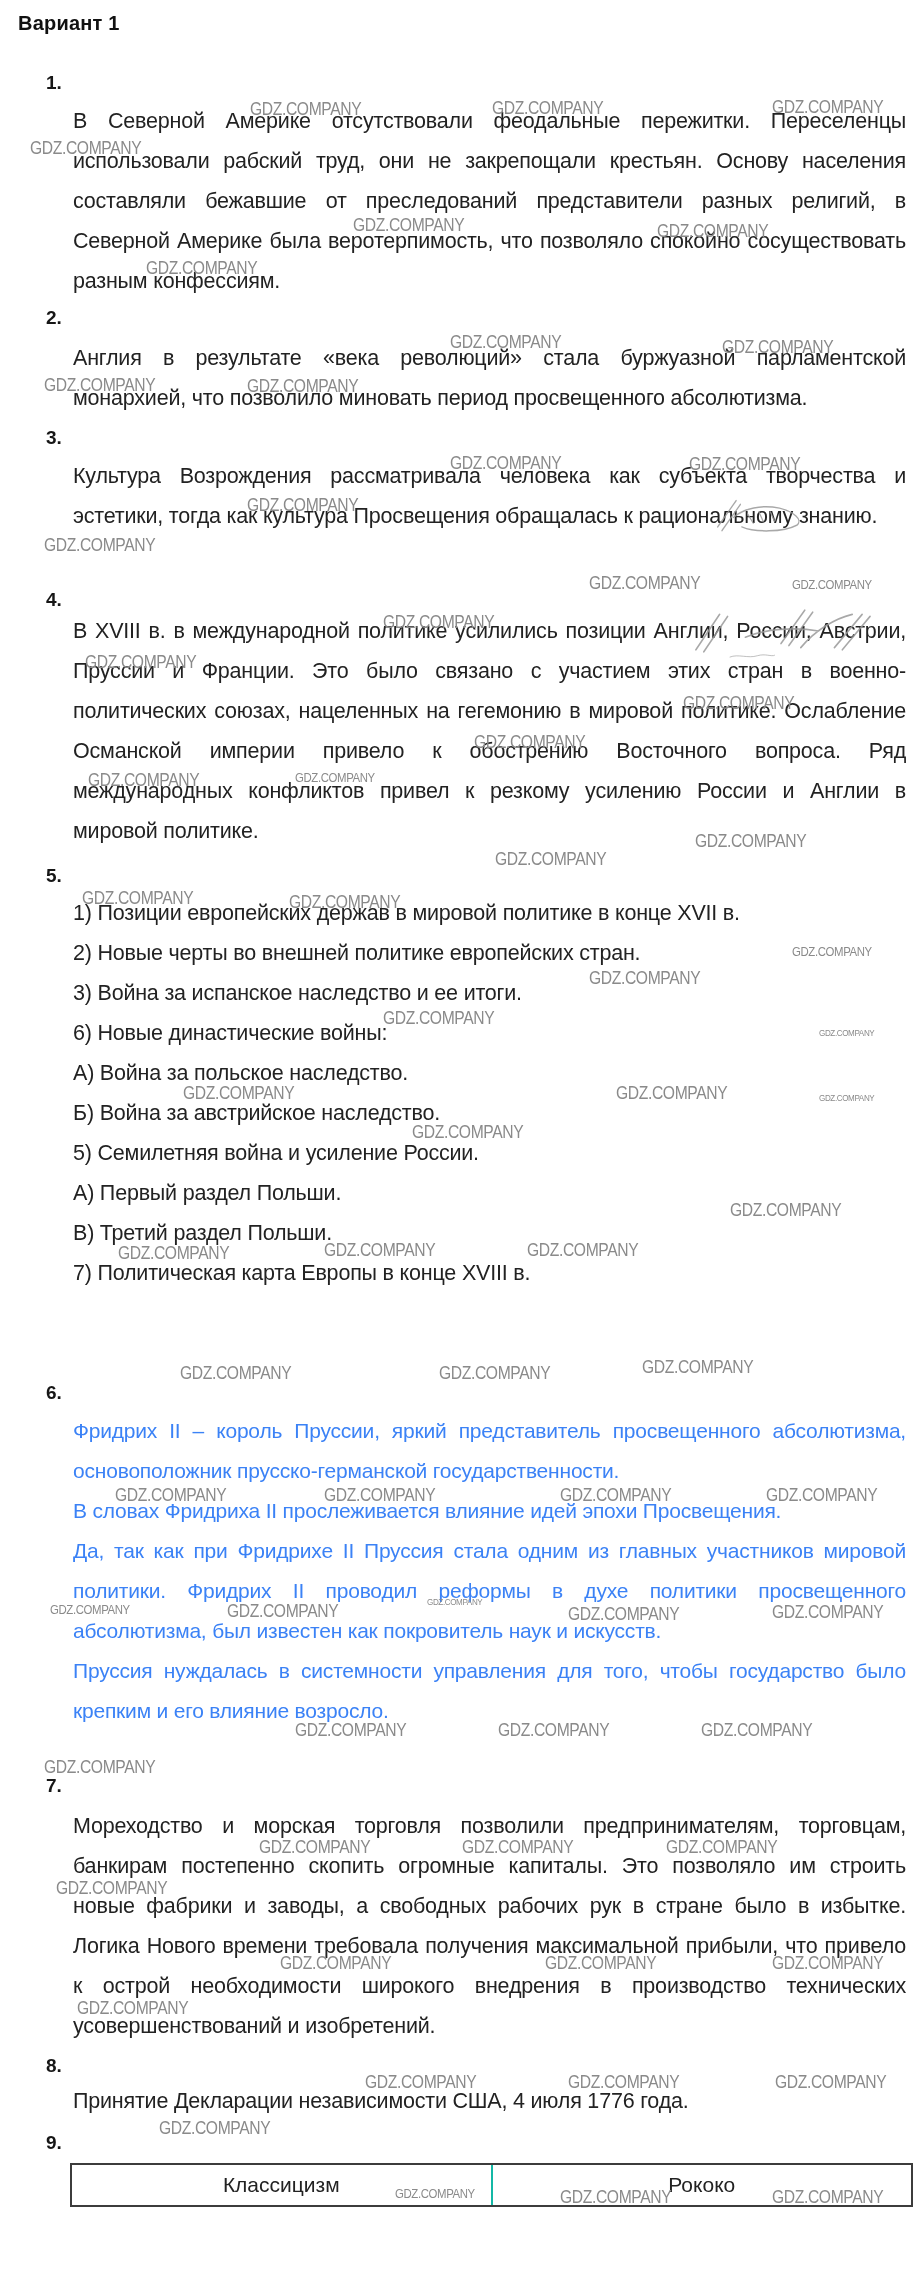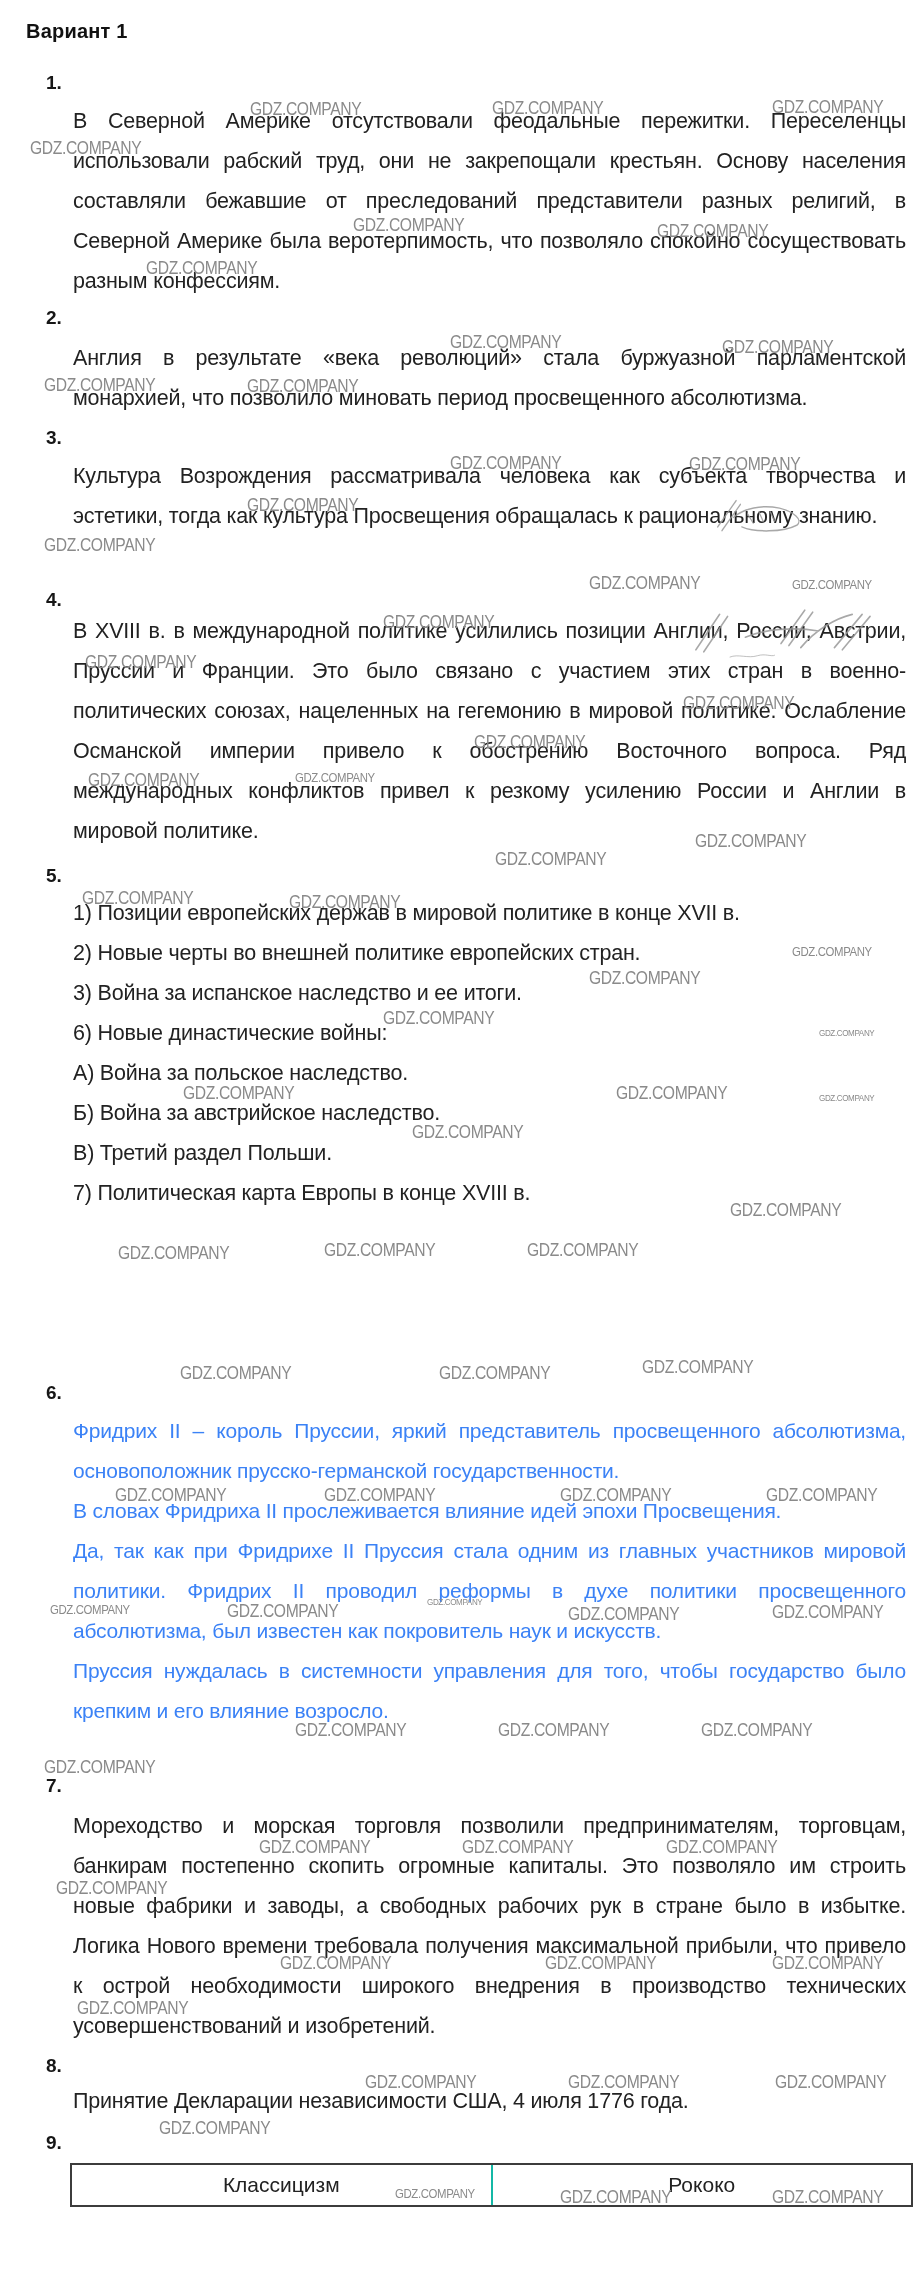--- a/index.html
+++ b/index.html
@@ -2,21 +2,21 @@
 <html><head>
 <meta charset="utf-8">
 <style>
   html,body{margin:0;padding:0;background:#fff;}
   .page{
     position:relative;width:924px;height:2286px;margin:0 auto;
     background:#ffffff;overflow:hidden;
     font-family:"Liberation Sans",sans-serif;color:#1f1f1f;
   }
   .doc-title{
-    position:absolute;left:14px;top:8px;margin:12px;
+    position:absolute;left:14px;top:8px;margin:4px;
     font-size:20px;font-weight:bold;color:#111;letter-spacing:0.2px;
   }
   .secnum{
     position:absolute;left:46px;margin:0;
     font-size:19px;font-weight:bold;color:#161616;
   }
   .para{
     position:absolute;left:73px;width:833px;margin:0;
     font-size:21.5px;line-height:40px;text-align:justify;
     color:#222;letter-spacing:-0.2px;
@@ -71,20 +71,22 @@
   <p class="para" style="top:611px">В XVIII в. в международной политике усилились позиции Англии, России, Австрии, Пруссии и Франции. Это было связано с участием этих стран в военно-политических союзах, нацеленных на гегемонию в мировой политике. Ослабление Османской империи привело к обострению Восточного вопроса. Ряд международных конфликтов привел к резкому усилению России и Англии в мировой политике.</p>
 
   <div class="secnum" style="top:865px">5.</div>
   <div class="list" style="top:893px">
     <div class="list-item">1) Позиции европейских держав в мировой политике в конце XVII в.</div>
     <div class="list-item">2) Новые черты во внешней политике европейских стран.</div>
     <div class="list-item">3) Война за испанское наследство и ее итоги.</div>
     <div class="list-item">6) Новые династические войны:</div>
     <div class="list-item">А) Война за польское наследство.</div>
     <div class="list-item">Б) Война за австрийское наследство.</div>
+    <div class="list-item">5) Семилетняя война и усиление России.</div>
+    <div class="list-item">А) Первый раздел Польши.</div>
     <div class="list-item">В) Третий раздел Польши.</div>
     <div class="list-item">7) Политическая карта Европы в конце XVIII в.</div>
   </div>
 
   <div class="secnum" style="top:1382px">6.</div>
   <div class="para-block" style="top:1411px">
     <p>Фридрих II – король Пруссии, яркий представитель просвещенного абсолютизма, основоположник прусско-германской государственности.</p>
     <p>В словах Фридриха II прослеживается влияние идей эпохи Просвещения.</p>
     <p>Да, так как при Фридрихе II Пруссия стала одним из главных участников мировой политики. Фридрих II проводил реформы в духе политики просвещенного абсолютизма, был известен как покровитель наук и искусств.</p>
     <p>Пруссия нуждалась в системности управления для того, чтобы государство было крепким и его влияние возросло.</p>

